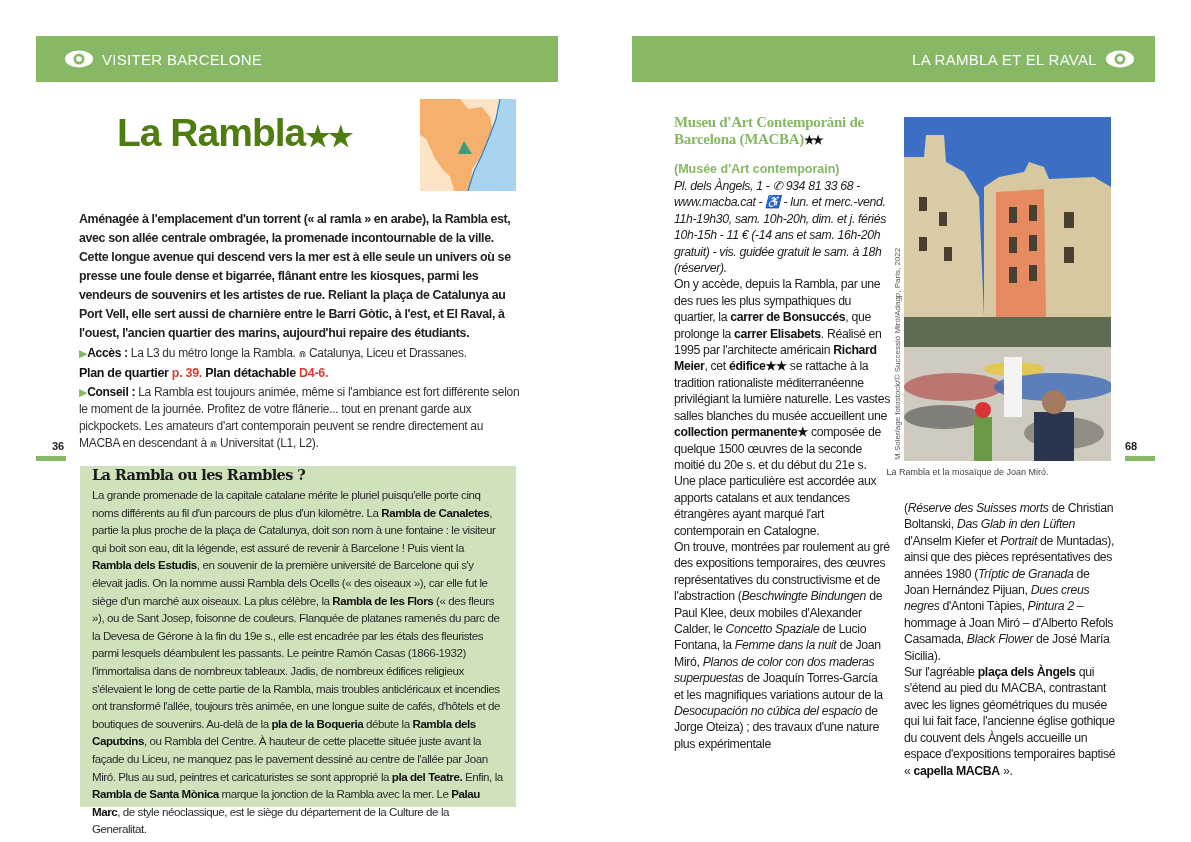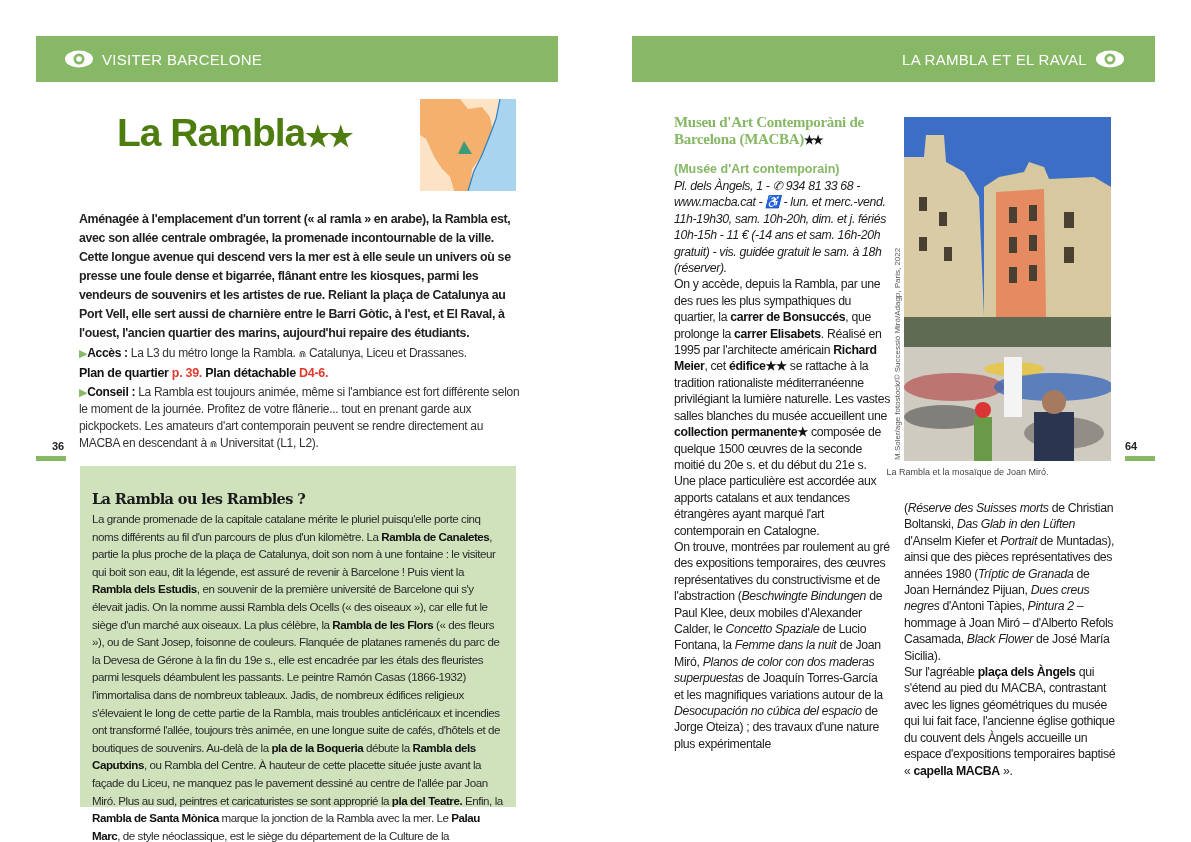--- a/index.html
+++ b/index.html
@@ -2,21 +2,21 @@
 <html><head>
 <meta charset="utf-8">
 <style>
   * { box-sizing: border-box; margin: 0; padding: 0; }
   html, body { width: 1191px; height: 842px; background: #ffffff; overflow: hidden; }
   body { position: relative; font-family: "Liberation Sans", sans-serif; color: #1a1a1a; }
 
   .header-bar { position: absolute; top: 36px; height: 46px; background: #86b865; color: #fff;
     display: flex; align-items: center; font-size: 15px; letter-spacing: 0.3px; }
   .header-left { left: 36px; width: 522px; padding-left: 28px; }
-  .header-right { left: 632px; width: 523px; justify-content: flex-end; padding-right: 30px; }
+  .header-right { left: 632px; width: 523px; justify-content: flex-end; padding-right: 20px; }
   .eye { display: inline-block; width: 30px; height: 18px; position: relative; }
   .eye svg { width: 30px; height: 18px; display: block; }
   .header-left .eye { margin-right: 8px; }
   .header-right .eye { margin-left: 8px; }
 
   .page-title { position: absolute; left: 80px; top: 112px; font-family: "Liberation Sans", sans-serif;
     font-size: 39px; line-height: 42px; font-weight: bold; color: #4d7c0f; letter-spacing: -1px; margin-left: 37px; }
   .page-title .stars { font-size: 28px; letter-spacing: -2px; }
 
   .mini-map { position: absolute; left: 420px; top: 99px; width: 96px; height: 92px; overflow: hidden; }
@@ -30,21 +30,21 @@
   .tri { color: #86b865; font-size: 11px; }
   .b { font-weight: bold; color: #111; margin-top: 40px; }
   .red { color: #e03a2f; font-weight: bold; }
   .plan-line { font-weight: bold; color: #111; font-size: 12.5px; }
   .metro { font-size: 9px; }
 
   .page-num { position: absolute; font-size: 11px; font-weight: bold; color: #222; }
   .page-bar { position: absolute; height: 5px; width: 30px; background: #86b865; }
 
   .sidebar-box { position: absolute; left: 80px; top: 466px; width: 436px; height: 341px; background: #cfe2bc;
-    padding: 24px 12px 0 12px; }
+    padding: 0 12px 0 12px; }
   .sidebar-title { font-family: "DejaVu Serif", serif; font-weight: bold; font-size: 14.5px; color: #1a1a1a;
     margin-bottom: 3px; letter-spacing: -0.6px; }
   .sidebar-text { font-size: 11.6px; line-height: 17.6px; color: #2a2a2a; letter-spacing: -0.45px; }
 
   .museum-col { position: absolute; left: 674px; top: 114px; width: 216px; }
   .museum-title { font-size: 15px; line-height: 17px; font-weight: bold; color: #86b865; letter-spacing: -0.3px; font-family: Liberation Serif, serif; }
   .museum-title .stars { color: #111; font-size: 12px; letter-spacing: -2px; }
   .museum-sub { font-size: 12.5px; font-weight: bold; color: #86b865; margin-top: 12px; line-height: 17px; }
   .museum-info { font-size: 12.3px; line-height: 16.4px; font-style: italic; color: #222; letter-spacing: -0.35px; }
   .body-text { font-size: 12.3px; line-height: 16.4px; color: #222; letter-spacing: -0.35px; }
@@ -170,21 +170,21 @@
     <rect x="130" y="295" width="40" height="50" fill="#2a3550"></rect>
     <circle cx="150" cy="285" r="12" fill="#a67a5e"></circle>
     <rect x="100" y="240" width="18" height="60" fill="#f4f4f4"></rect>
     <rect x="70" y="300" width="18" height="44" fill="#6a9a48"></rect>
     <circle cx="79" cy="293" r="8" fill="#d93535"></circle>
   </svg>
 </div>
 <div class="photo-credit">M.Soler/age fotostock/© Successió Miró/Adagp, Paris, 2022</div>
 <div class="photo-caption">La Rambla et la mosaïque de Joan Miró.</div>
 
-<div class="page-num" style="left:1125px; top:440px;">64</div>
+<div class="page-num" style="left:1125px; top:440px;">68</div>
 <div class="page-bar" style="left:1125px; top:456px;"></div>
 
 <div class="col-right2">
   <div class="body-text">
     <span>(</span><i>Réserve des Suisses morts</i><span> de Christian Boltanski, </span><i>Das Glab in den Lüften</i><span> d'Anselm Kiefer et </span><i>Portrait</i><span> de Muntadas), ainsi que des pièces représentatives des années 1980 (</span><i>Tríptic de Granada</i><span> de Joan Hernández Pijuan, </span><i>Dues creus negres</i><span> d'Antoni Tàpies, </span><i>Pintura 2</i><span> – hommage à Joan Miró – d'Alberto Refols Casamada, </span><i>Black Flower</i><span> de José María Sicilia).</span>
   </div>
   <div class="body-text">
     <span>Sur l'agréable </span><span class="b">plaça dels Àngels</span><span> qui s'étend au pied du MACBA, contrastant avec les lignes géométriques du musée qui lui fait face, l'ancienne église gothique du couvent dels Àngels accueille un espace d'expositions temporaires baptisé « </span><span class="b">capella MACBA</span><span> ».</span>
   </div>
 </div>

